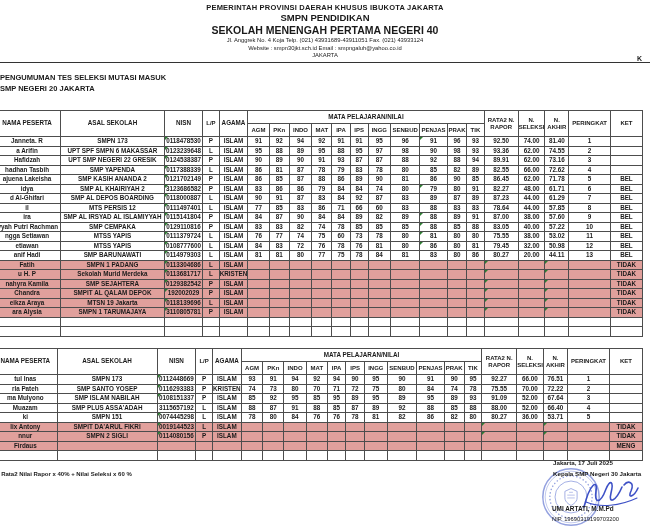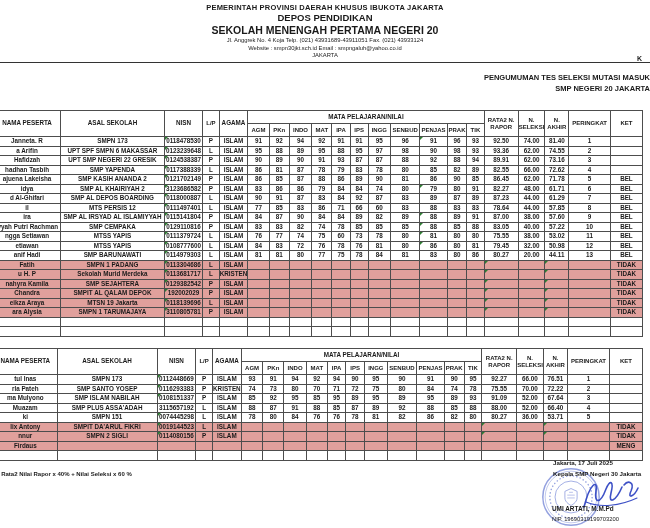--- a/index.html
+++ b/index.html
@@ -11,21 +11,21 @@
   .page{position:absolute;inset:0;}
   
   .letterhead{position:absolute;top:3px;left:0;width:650px;text-align:center;}
   .lh1{font-size:7.5px;font-weight:bold;letter-spacing:.2px;line-height:9px;}
   .lh2{font-size:9.5px;font-weight:bold;line-height:12px;}
   .lh3{font-size:10.5px;font-weight:bold;line-height:13px;}
   .lh4,.lh5,.lh6{font-size:5.8px;line-height:7.5px;color:#222;}
   .rule{position:absolute;top:62px;left:0;width:650px;border-top:1.8px solid #333;}
   .corner-k{position:absolute;top:55px;left:637px;font-size:7px;font-weight:bold;}
   
-  .title-block{position:absolute;top:72px;left:0;width:650px;text-align:right;font-weight:bold;}
+  .title-block{position:absolute;top:72px;left:0;width:650px;text-align:left;font-weight:bold;}
   .title-block div{font-size:7.5px;line-height:11px;}
   
   table.sheet{border-collapse:collapse;table-layout:fixed;position:absolute;left:-7px;background:#fff;}
   #table1{top:110px;}
   #table2{top:348px;}
   table.sheet th, table.sheet td{
     border:1px solid #4d4d4d;padding:0;overflow:hidden;white-space:nowrap;
     font-weight:bold;text-align:center;vertical-align:middle;position:relative;
   }
   table.sheet th{font-size:6px;line-height:1.05;height:12px;white-space:normal;}
@@ -49,22 +49,22 @@
   .stamp{position:absolute;top:466px;left:538px;z-index:1;opacity:.55;}
   .signature{position:absolute;top:477px;left:580px;z-index:3;opacity:.9;}
 </style>
 </head>
 <body>
 
 <div class="page">
 
   <div class="letterhead">
     <div class="lh1">PEMERINTAH PROVINSI DAERAH KHUSUS IBUKOTA JAKARTA</div>
-    <div class="lh2">DEPOS PENDIDIKAN</div>
-    <div class="lh3">SEKOLAH MENENGAH PERTAMA NEGERI 20</div>
+    <div class="lh2">SMPN PENDIDIKAN</div>
+    <div class="lh3">SEKOLAH MENENGAH PERTAMA NEGERI 40</div>
     <div class="lh4">Jl. Anggrek No. 4 Koja Telp. (021) 43931689-43911051 Fax. (021) 43933124</div>
     <div class="lh5">Website : smpn30jkt.sch.id Email : smpngaluh@yahoo.co.id</div>
     <div class="lh6">JAKARTA</div>
   </div>
   <div class="rule"></div>
   <div class="corner-k">K</div>
 
   <div class="title-block">
     <div>PENGUMUMAN TES SELEKSI MUTASI MASUK</div>
     <div>SMP NEGERI 20 JAKARTA</div>

